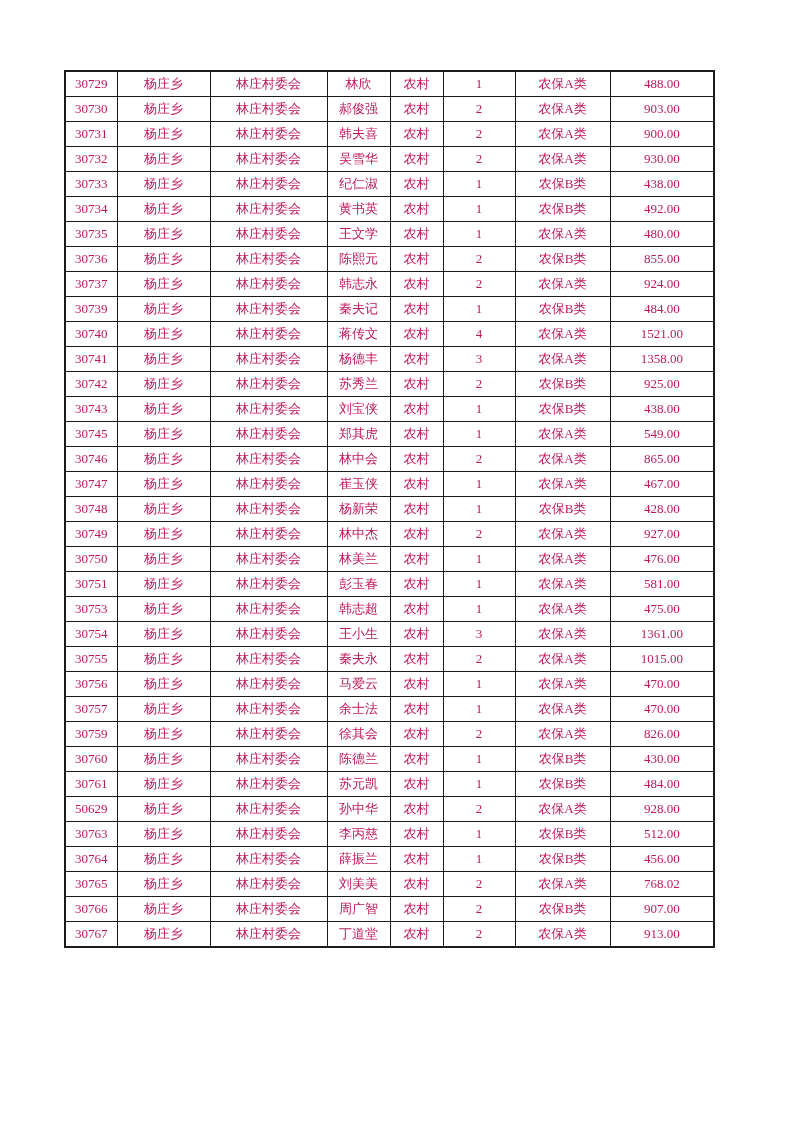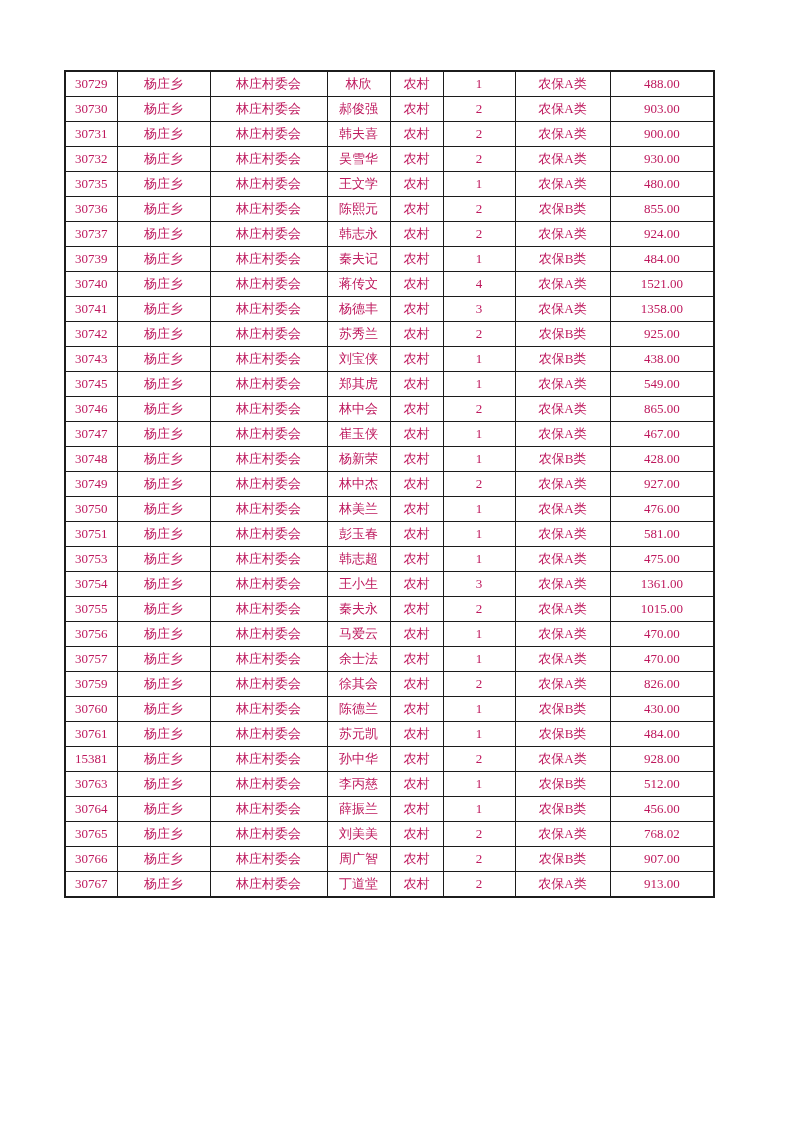--- a/index.html
+++ b/index.html
@@ -87,20 +87,40 @@
           <td>30732</td>
           <td>杨庄乡</td>
           <td>林庄村委会</td>
           <td>吴雪华</td>
           <td>农村</td>
           <td>2</td>
           <td>农保A类</td>
           <td>930.00</td>
         </tr>
         <tr>
+          <td>30733</td>
+          <td>杨庄乡</td>
+          <td>林庄村委会</td>
+          <td>纪仁淑</td>
+          <td>农村</td>
+          <td>1</td>
+          <td>农保B类</td>
+          <td>438.00</td>
+        </tr>
+        <tr>
+          <td>30734</td>
+          <td>杨庄乡</td>
+          <td>林庄村委会</td>
+          <td>黄书英</td>
+          <td>农村</td>
+          <td>1</td>
+          <td>农保B类</td>
+          <td>492.00</td>
+        </tr>
+        <tr>
           <td>30735</td>
           <td>杨庄乡</td>
           <td>林庄村委会</td>
           <td>王文学</td>
           <td>农村</td>
           <td>1</td>
           <td>农保A类</td>
           <td>480.00</td>
         </tr>
         <tr>
@@ -317,21 +337,21 @@
           <td>30761</td>
           <td>杨庄乡</td>
           <td>林庄村委会</td>
           <td>苏元凯</td>
           <td>农村</td>
           <td>1</td>
           <td>农保B类</td>
           <td>484.00</td>
         </tr>
         <tr>
-          <td>15381</td>
+          <td>50629</td>
           <td>杨庄乡</td>
           <td>林庄村委会</td>
           <td>孙中华</td>
           <td>农村</td>
           <td>2</td>
           <td>农保A类</td>
           <td>928.00</td>
         </tr>
         <tr>
           <td>30763</td>

